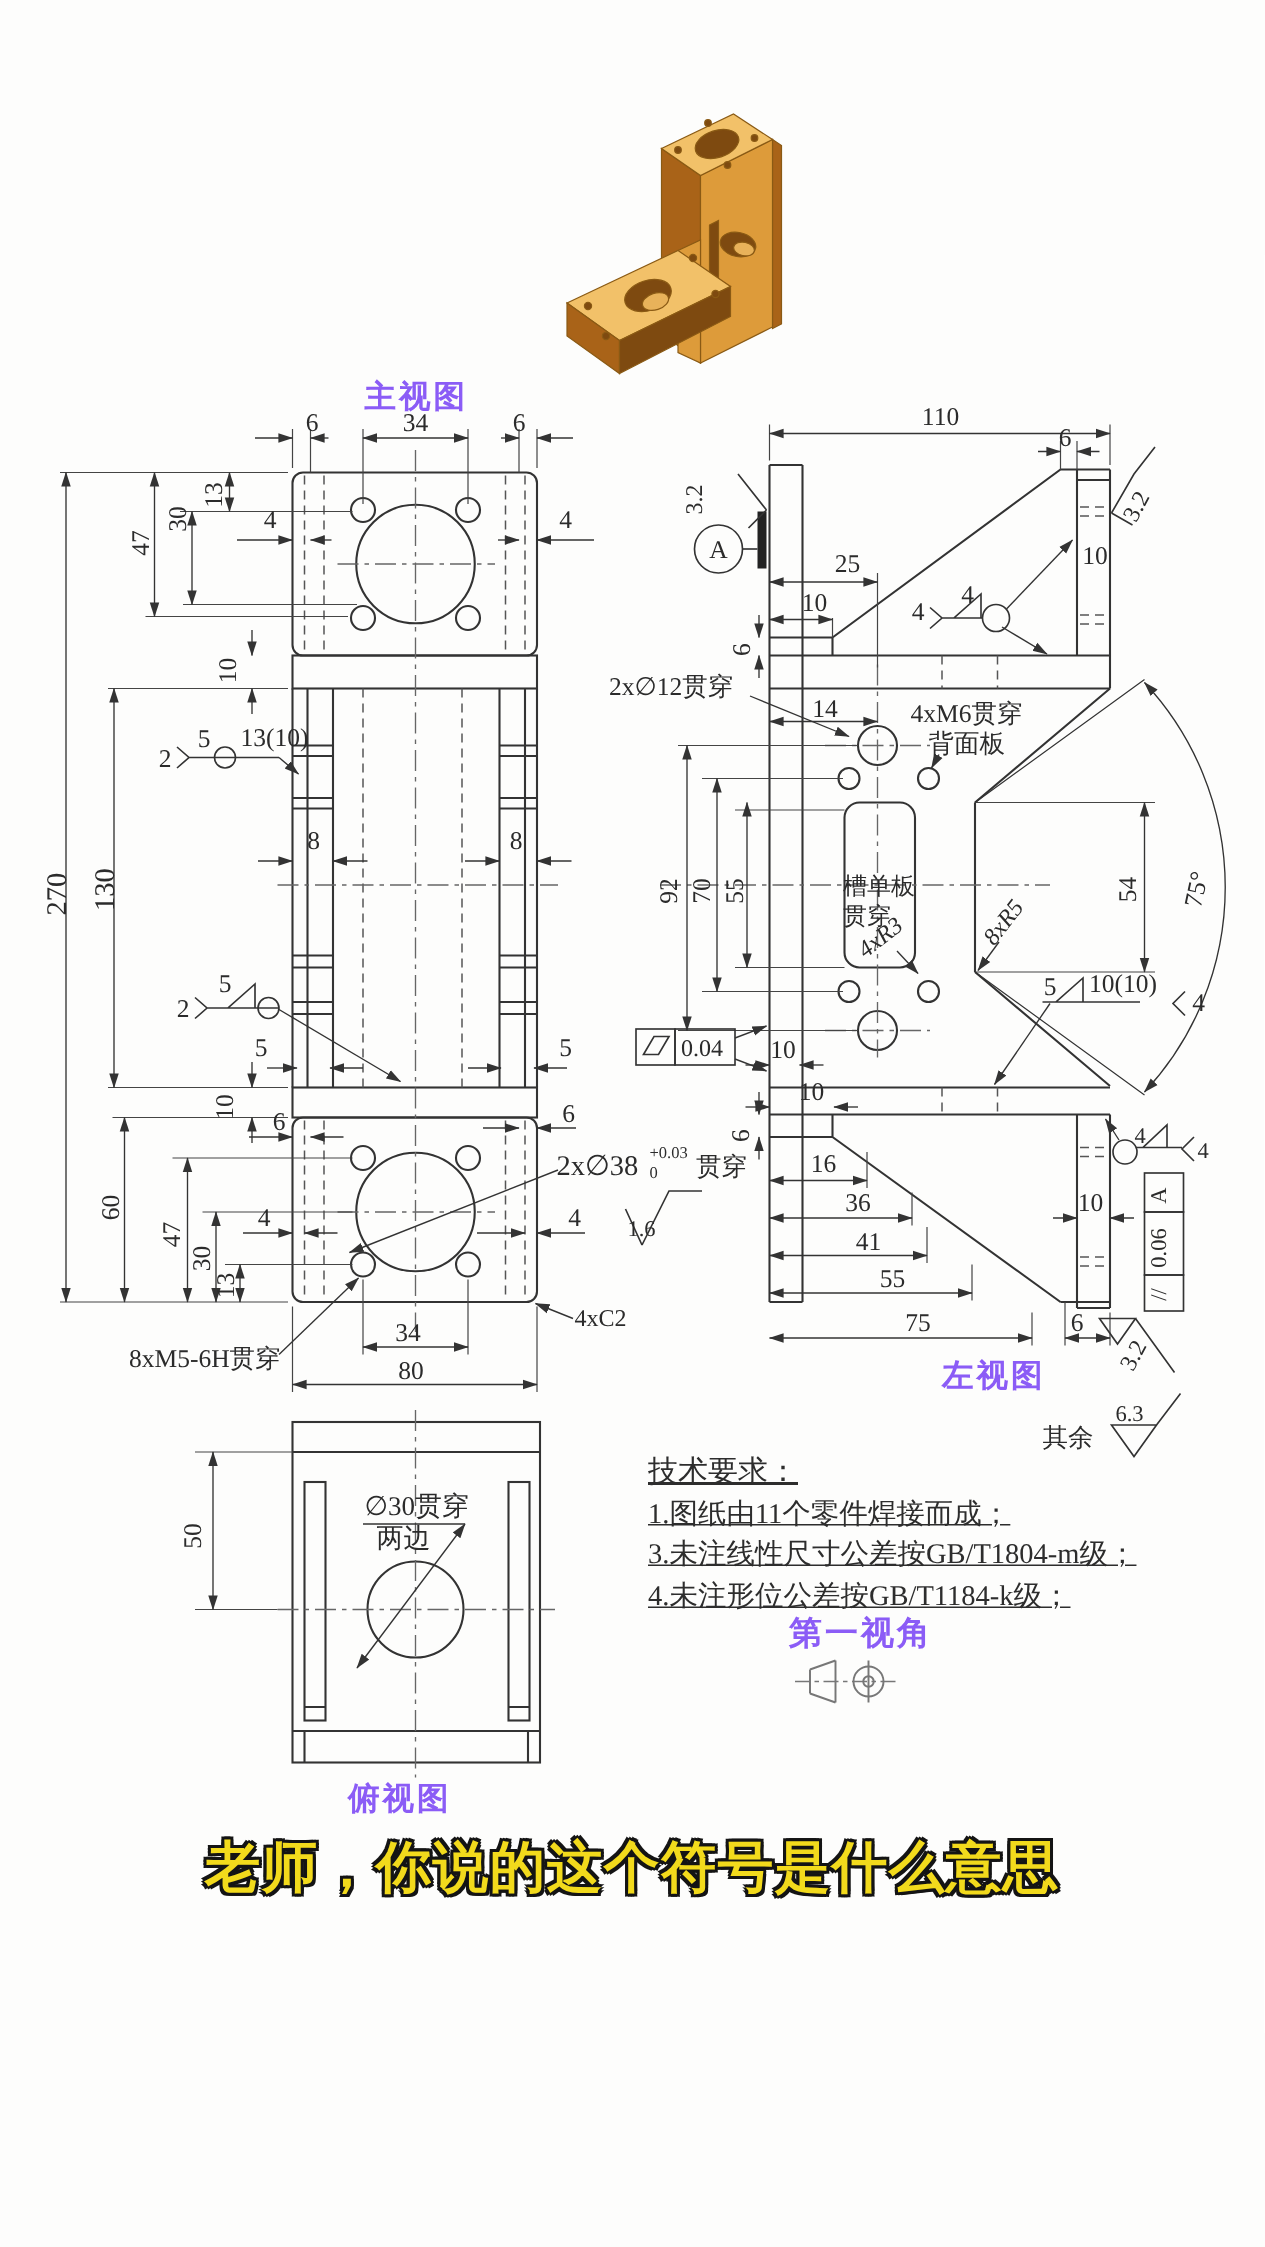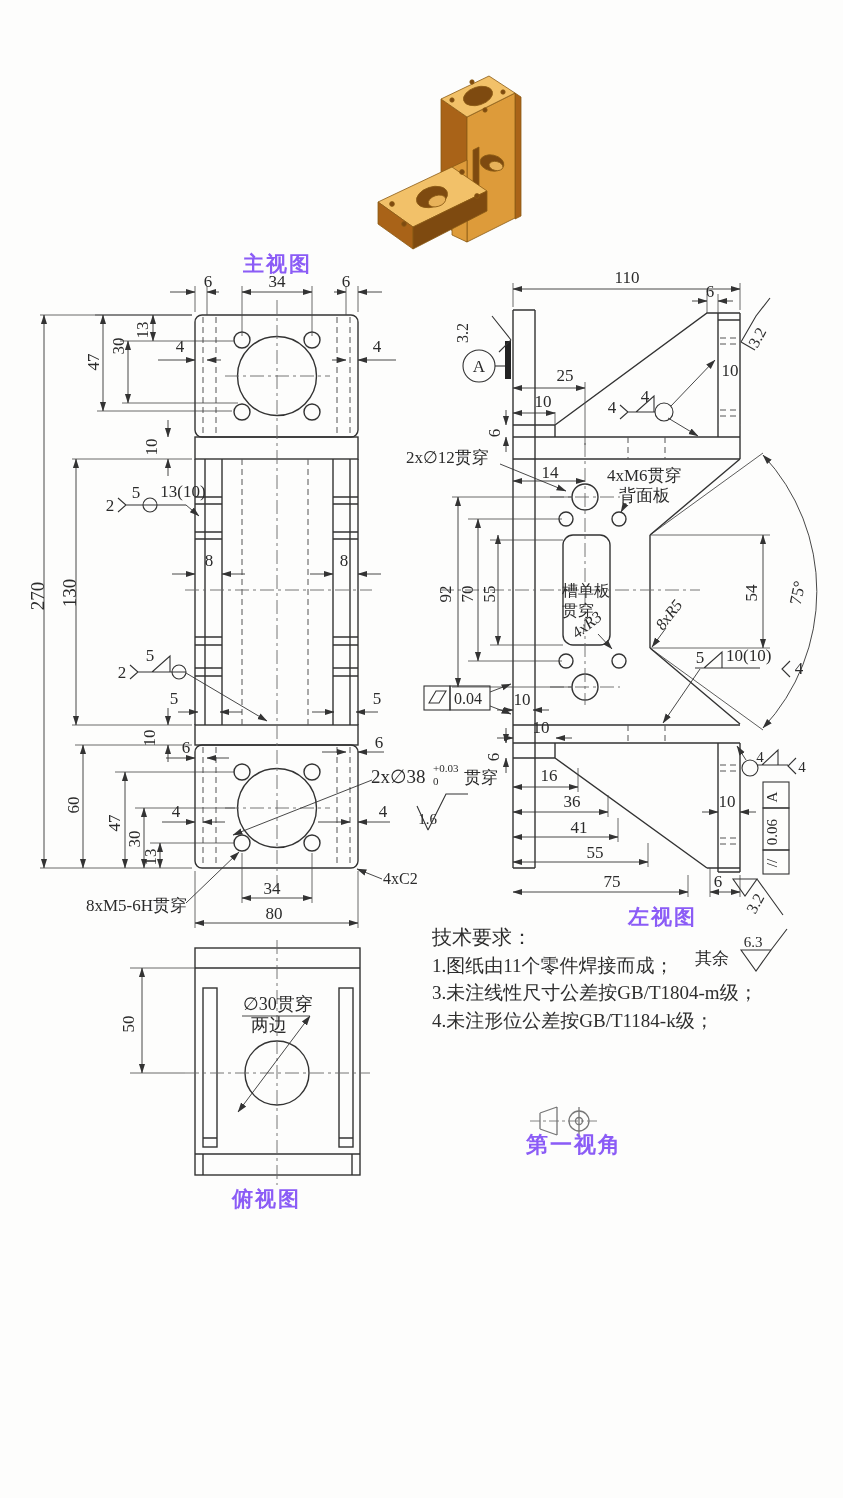--- a/index.html
+++ b/index.html
@@ -1,22 +1,22 @@
 <!DOCTYPE html>
 <html><head>
 <meta charset="utf-8">
 <style>
   html,body{margin:0;padding:0;background:#ffffff;}
   #stage{position:relative;width:843px;height:1498px;background:#fdfdfc;overflow:hidden;
          font-family:"Liberation Sans",sans-serif;}
   svg text{font-family:"Liberation Serif","DejaVu Serif",serif;fill:#2b2b2b;}
   .viewlabel{position:absolute;color:#8b5cf6;font-weight:bold;font-size:21px;
              font-family:"DejaVu Sans",sans-serif;letter-spacing:2px;}
-  #tech{position:absolute;left:432px;top:924px;width:372px;color:#2d2d2d;
-        font-size:19px;line-height:27.5px;font-family:"Liberation Serif","DejaVu Serif",serif;}
+  #tech{position:absolute;left:432px;top:968px;width:372px;color:#2d2d2d;
+        font-size:19px;line-height:27.5px;font-family:"Liberation Serif","DejaVu Serif",serif;text-decoration:underline;}
   #tech .t{font-size:20px;}
   #subtitle{position:absolute;left:0;top:1220px;width:843px;text-align:center;
             font-size:37px;font-weight:900;color:#F2DA1C;letter-spacing:1px;
             font-family:"DejaVu Sans",sans-serif;
             text-shadow:-2px -2px 0 #141414,2px -2px 0 #141414,-2px 2px 0 #141414,
                         2px 2px 0 #141414,0 -2px 0 #141414,0 2px 0 #141414,
                         -2px 0 0 #141414,2px 0 0 #141414;}
 </style>
 </head>
 <body>
@@ -352,24 +352,25 @@
         <text x="134" y="1024" font-size="17" text-anchor="middle" transform="rotate(-90 134 1024)">50</text>
         <text x="695" y="964" font-size="17" text-anchor="start">其余</text>
         <text x="753" y="947" font-size="15" text-anchor="middle">6.3</text>
       </g>
   </svg>
 
   
   <div class="viewlabel" style="left:243px;top:250px">主视图</div>
   <div class="viewlabel" style="left:628px;top:903px">左视图</div>
   <div class="viewlabel" style="left:232px;top:1185px">俯视图</div>
-  <div class="viewlabel" style="left:526px;top:1130px;font-size:22px">第一视角</div>
+  <div class="viewlabel" style="left:526px;top:1074px;font-size:22px">第一视角</div>
 
   
   <div id="tech">
     <div class="t">技术要求：</div>
     <div>1.图纸由11个零件焊接而成；</div>
     <div>3.未注线性尺寸公差按GB/T1804-m级；</div>
     <div>4.未注形位公差按GB/T1184-k级；</div>
   </div>
 
   
+  <div id="subtitle">老师，你说的这个符号是什么意思</div>
 </div>
 
 </body></html>

